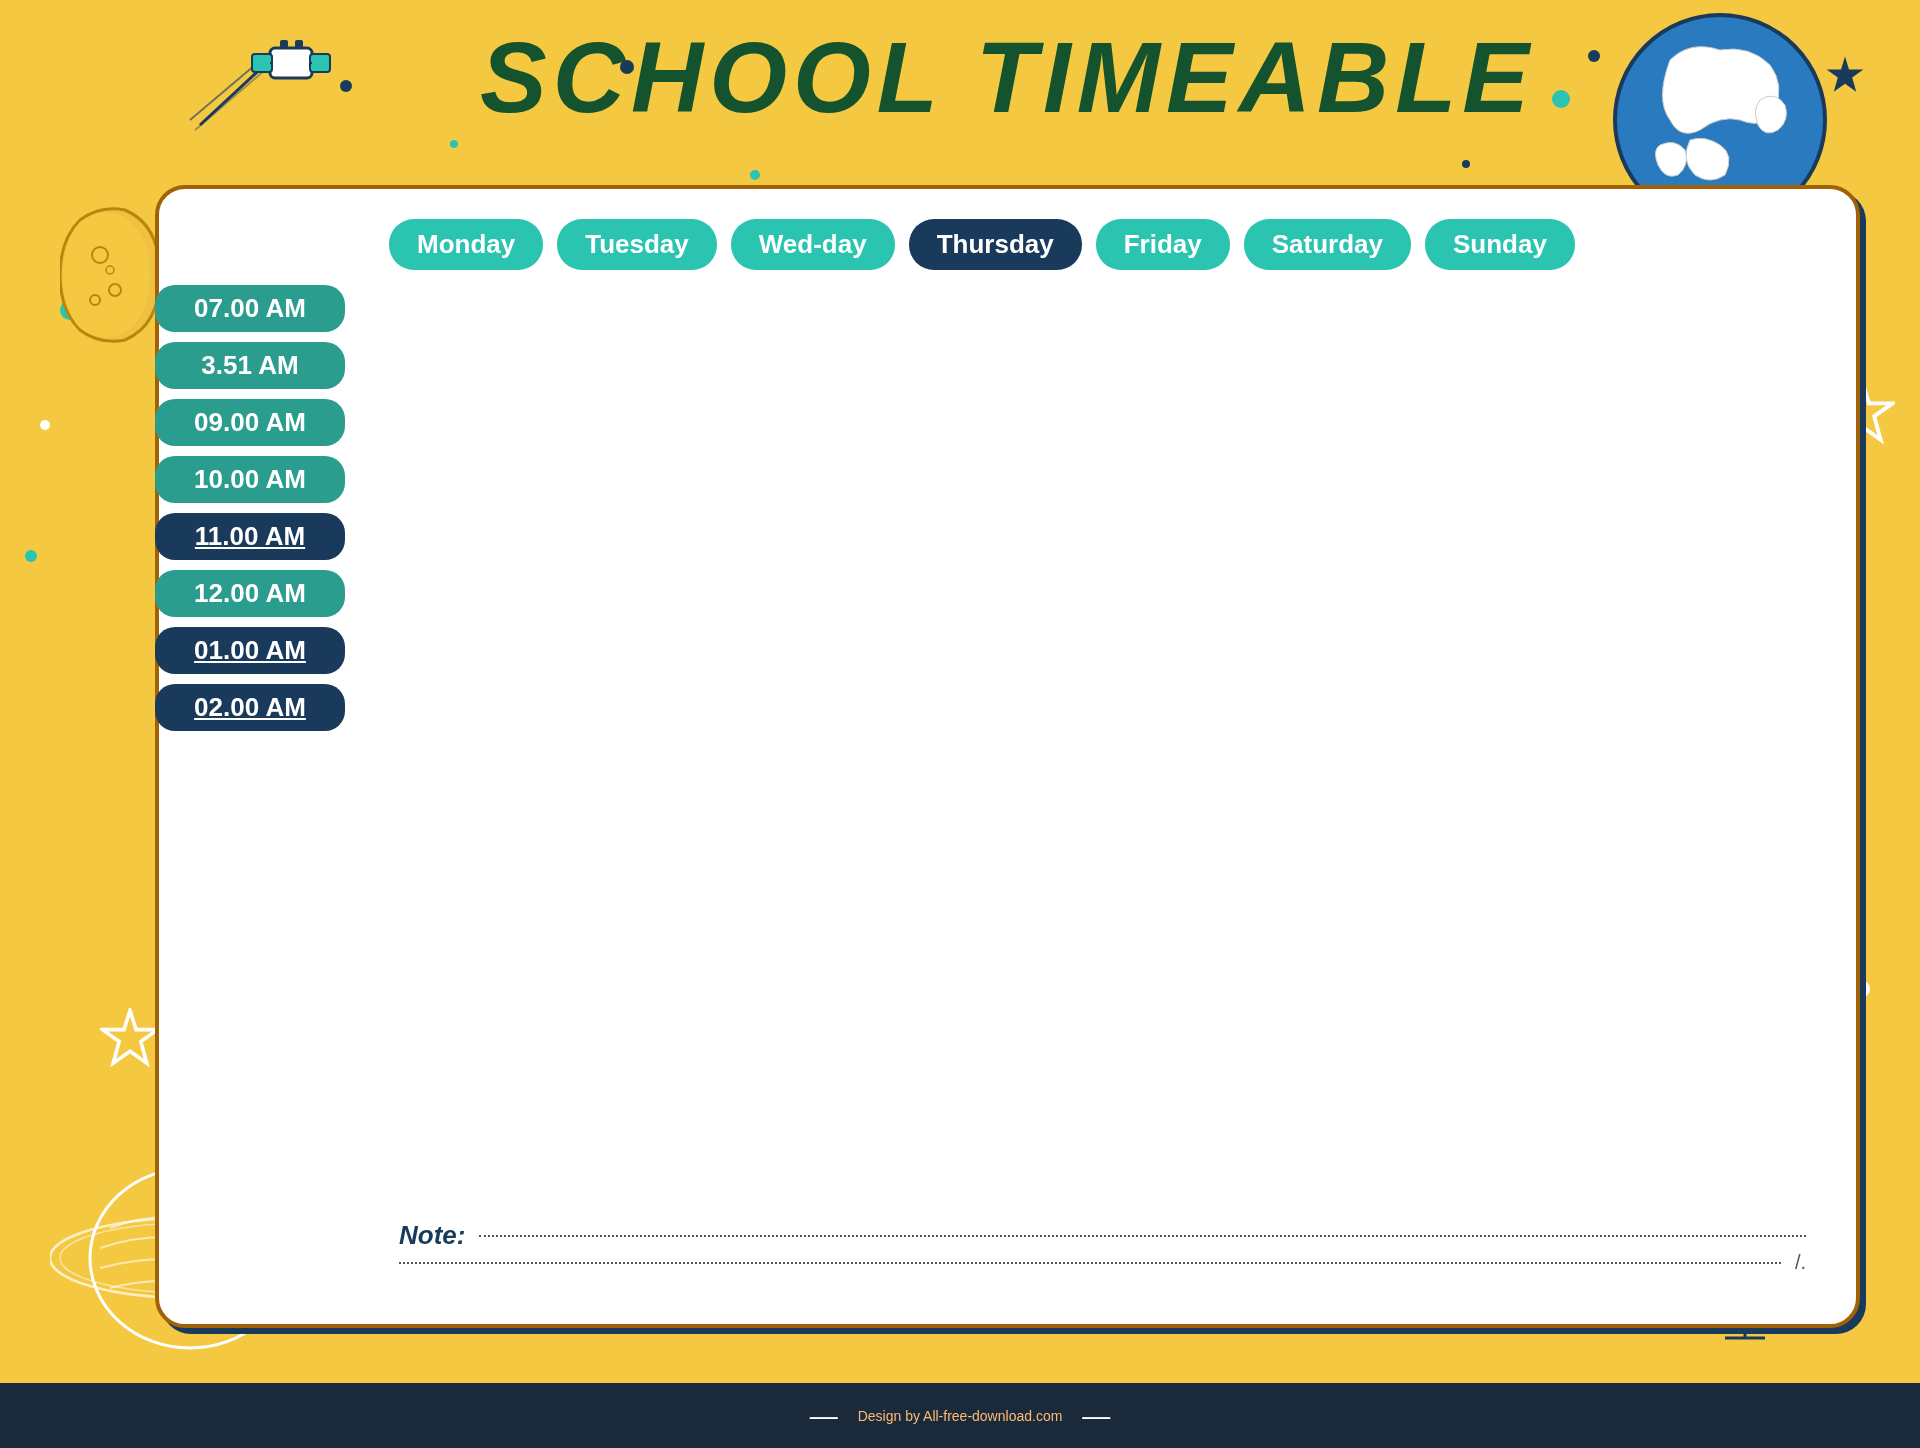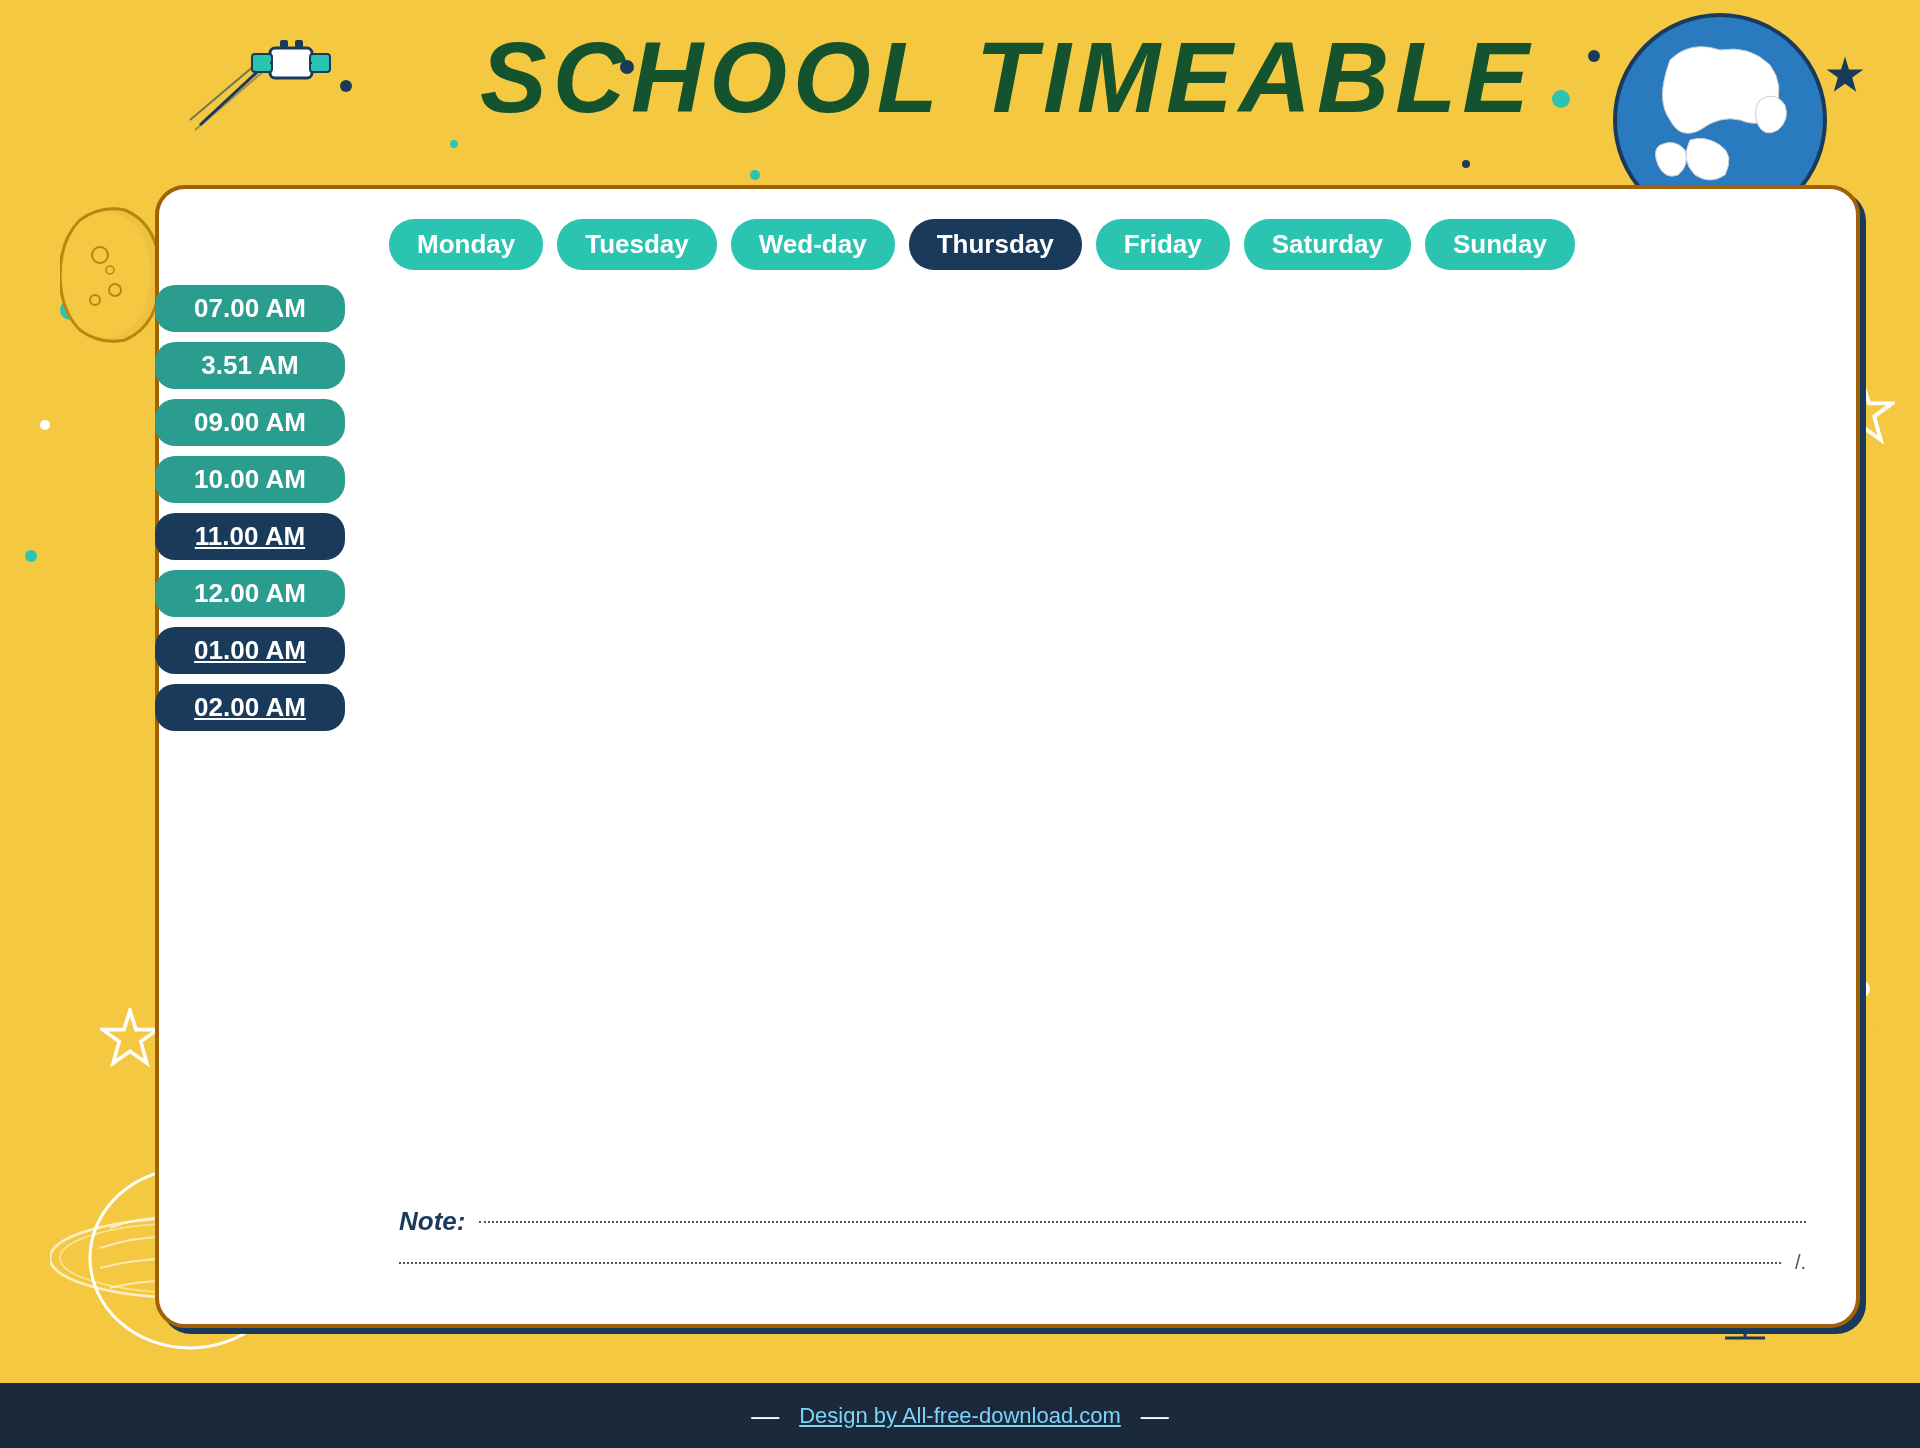--- a/index.html
+++ b/index.html
@@ -136,21 +136,20 @@
     }
 
     
     .note-section {
       position: absolute;
       bottom: 50px;
       left: 240px;
       right: 50px;
       display: flex;
       flex-direction: column;
-      gap: 14px;
     }
 
     .note-line {
       display: flex;
       align-items: center;
       gap: 14px;
     }
 
     .note-label {
       font-size: 26px;
@@ -198,23 +197,22 @@
       right: 0;
       height: 65px;
       background: #1a2a3a;
       display: flex;
       align-items: center;
       justify-content: center;
       gap: 20px;
     }
 
     .footer-text {
-      color: #7dd3fc;
-      font-size: 22px;
-      text-decoration: underline;
+      color: #fdba74;
+      font-size: 14px;
     }
 
     .footer-dash {
       color: white;
       font-size: 28px;
     }
 
     
     .dot {
       position: absolute;

